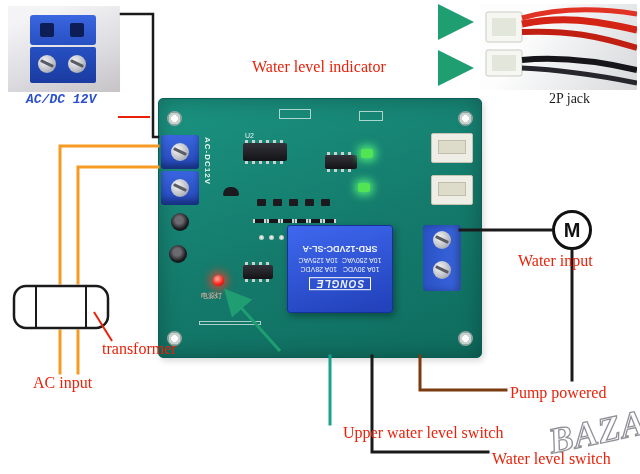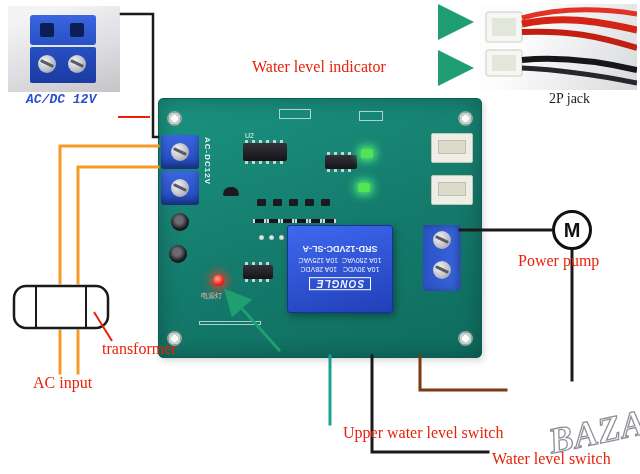--- a/index.html
+++ b/index.html
@@ -239,19 +239,20 @@
     <div class="silk" style="left:120px; top:10px; width:30px; height:8px;"></div>
     <div class="silk" style="left:200px; top:12px; width:22px; height:8px;"></div>
     <div class="silk" style="left:40px;  top:222px; width:60px; height:2px;"></div>
   </div>
 
   <div class="motor">M</div>
 
   <div class="ann" style="left:252px; top:58px;">Water level indicator</div>
   <div class="ann" style="left:102px; top:340px;text-align:center;">transformer</div>
   <div class="ann" style="left:33px;  top:374px;">AC input</div>
-  <div class="ann" style="left:518px; top:252px;">Power pump</div>
+  <div class="ann" style="left:518px; top:252px;">Water input</div>
+  <div class="ann" style="left:510px; top:384px;">Pump powered</div>
   <div class="ann" style="left:343px; top:424px;">Upper water level switch</div>
   <div class="ann" style="left:492px; top:450px;">Water level switch</div>
 
   <div class="watermark">BAZAR</div>
 
 </div>
 
 </body></html>

